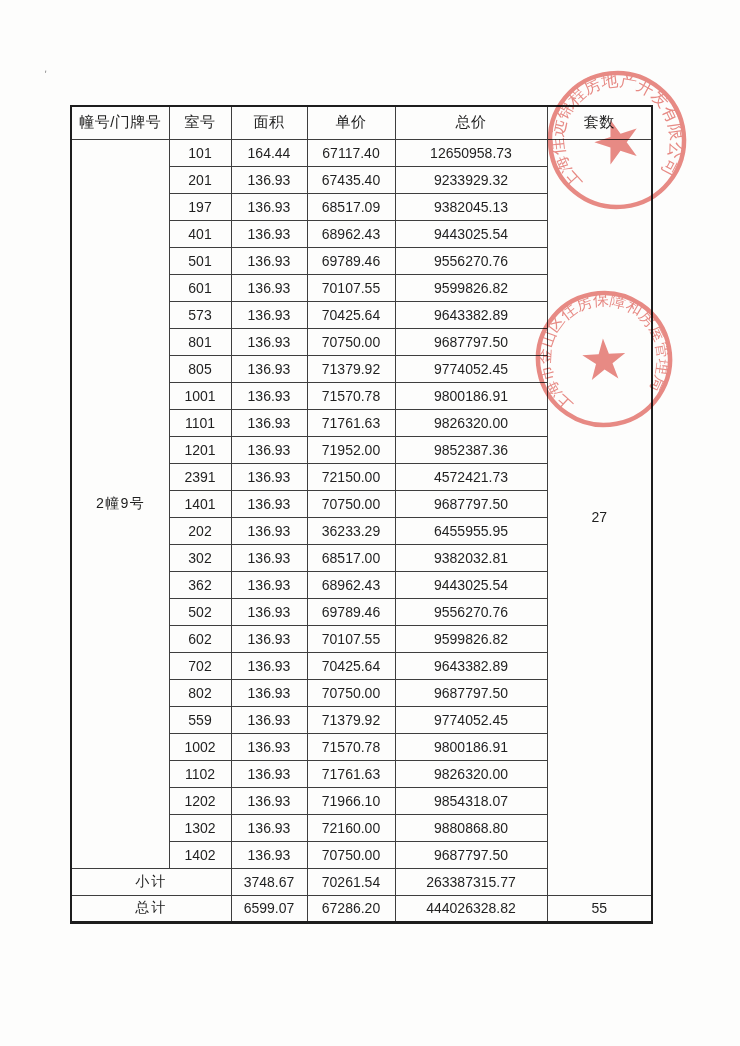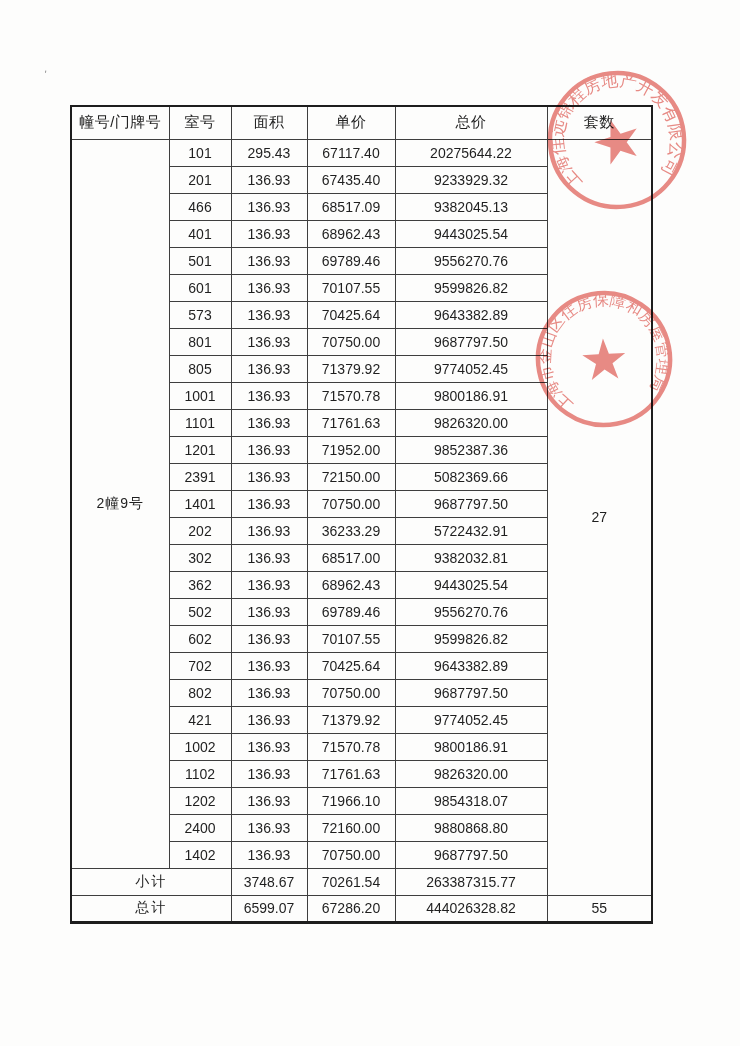--- a/index.html
+++ b/index.html
@@ -24,21 +24,21 @@
   }
   .price-table th,.price-table td{
     border:1px solid #3e3e3e;
     text-align:center;vertical-align:middle;
     color:#1f1f1f;padding:0;white-space:nowrap;overflow:hidden;
   }
   .price-table thead tr{height:33px;}
   .price-table th{font-size:15px;font-weight:normal;letter-spacing:.5px;}
   .price-table tbody tr{height:27px;}
   .price-table td{font-size:14px;}
-  .building-cell{font-size:14px;letter-spacing:1px;}
+  .building-cell{font-size:14px;letter-spacing:1px;font-family:Liberation Mono, monospace;}
   .sum-label{font-size:15px;letter-spacing:2px;}
   .sum-row{height:27px;}
 
   
   .stamp{
     position:absolute;mix-blend-mode:multiply;opacity:.82;
     pointer-events:none;
   }
   .stamp text{font-family:"Liberation Sans","DejaVu Sans",sans-serif;}
   .stamp-1{left:517px;top:40px;transform:rotate(-6deg);}
@@ -76,33 +76,33 @@
           <th>面积</th>
           <th>单价</th>
           <th>总价</th>
           <th>套数</th>
         </tr>
     </thead>
     <tbody>
         <tr>
           <td class="building-cell" rowspan="27">2幢9号</td>
           <td>101</td>
-          <td>295.43</td>
+          <td>164.44</td>
           <td>67117.40</td>
-          <td>20275644.22</td>
+          <td>12650958.73</td>
           <td rowspan="28">27</td>
         </tr>
         <tr>
           <td>201</td>
           <td>136.93</td>
           <td>67435.40</td>
           <td>9233929.32</td>
         </tr>
         <tr>
-          <td>466</td>
+          <td>197</td>
           <td>136.93</td>
           <td>68517.09</td>
           <td>9382045.13</td>
         </tr>
         <tr>
           <td>401</td>
           <td>136.93</td>
           <td>68962.43</td>
           <td>9443025.54</td>
         </tr>
@@ -151,33 +151,33 @@
         <tr>
           <td>1201</td>
           <td>136.93</td>
           <td>71952.00</td>
           <td>9852387.36</td>
         </tr>
         <tr>
           <td>2391</td>
           <td>136.93</td>
           <td>72150.00</td>
-          <td>5082369.66</td>
+          <td>4572421.73</td>
         </tr>
         <tr>
           <td>1401</td>
           <td>136.93</td>
           <td>70750.00</td>
           <td>9687797.50</td>
         </tr>
         <tr>
           <td>202</td>
           <td>136.93</td>
           <td>36233.29</td>
-          <td>5722432.91</td>
+          <td>6455955.95</td>
         </tr>
         <tr>
           <td>302</td>
           <td>136.93</td>
           <td>68517.00</td>
           <td>9382032.81</td>
         </tr>
         <tr>
           <td>362</td>
           <td>136.93</td>
@@ -202,21 +202,21 @@
           <td>70425.64</td>
           <td>9643382.89</td>
         </tr>
         <tr>
           <td>802</td>
           <td>136.93</td>
           <td>70750.00</td>
           <td>9687797.50</td>
         </tr>
         <tr>
-          <td>421</td>
+          <td>559</td>
           <td>136.93</td>
           <td>71379.92</td>
           <td>9774052.45</td>
         </tr>
         <tr>
           <td>1002</td>
           <td>136.93</td>
           <td>71570.78</td>
           <td>9800186.91</td>
         </tr>
@@ -226,21 +226,21 @@
           <td>71761.63</td>
           <td>9826320.00</td>
         </tr>
         <tr>
           <td>1202</td>
           <td>136.93</td>
           <td>71966.10</td>
           <td>9854318.07</td>
         </tr>
         <tr>
-          <td>2400</td>
+          <td>1302</td>
           <td>136.93</td>
           <td>72160.00</td>
           <td>9880868.80</td>
         </tr>
         <tr>
           <td>1402</td>
           <td>136.93</td>
           <td>70750.00</td>
           <td>9687797.50</td>
         </tr>

